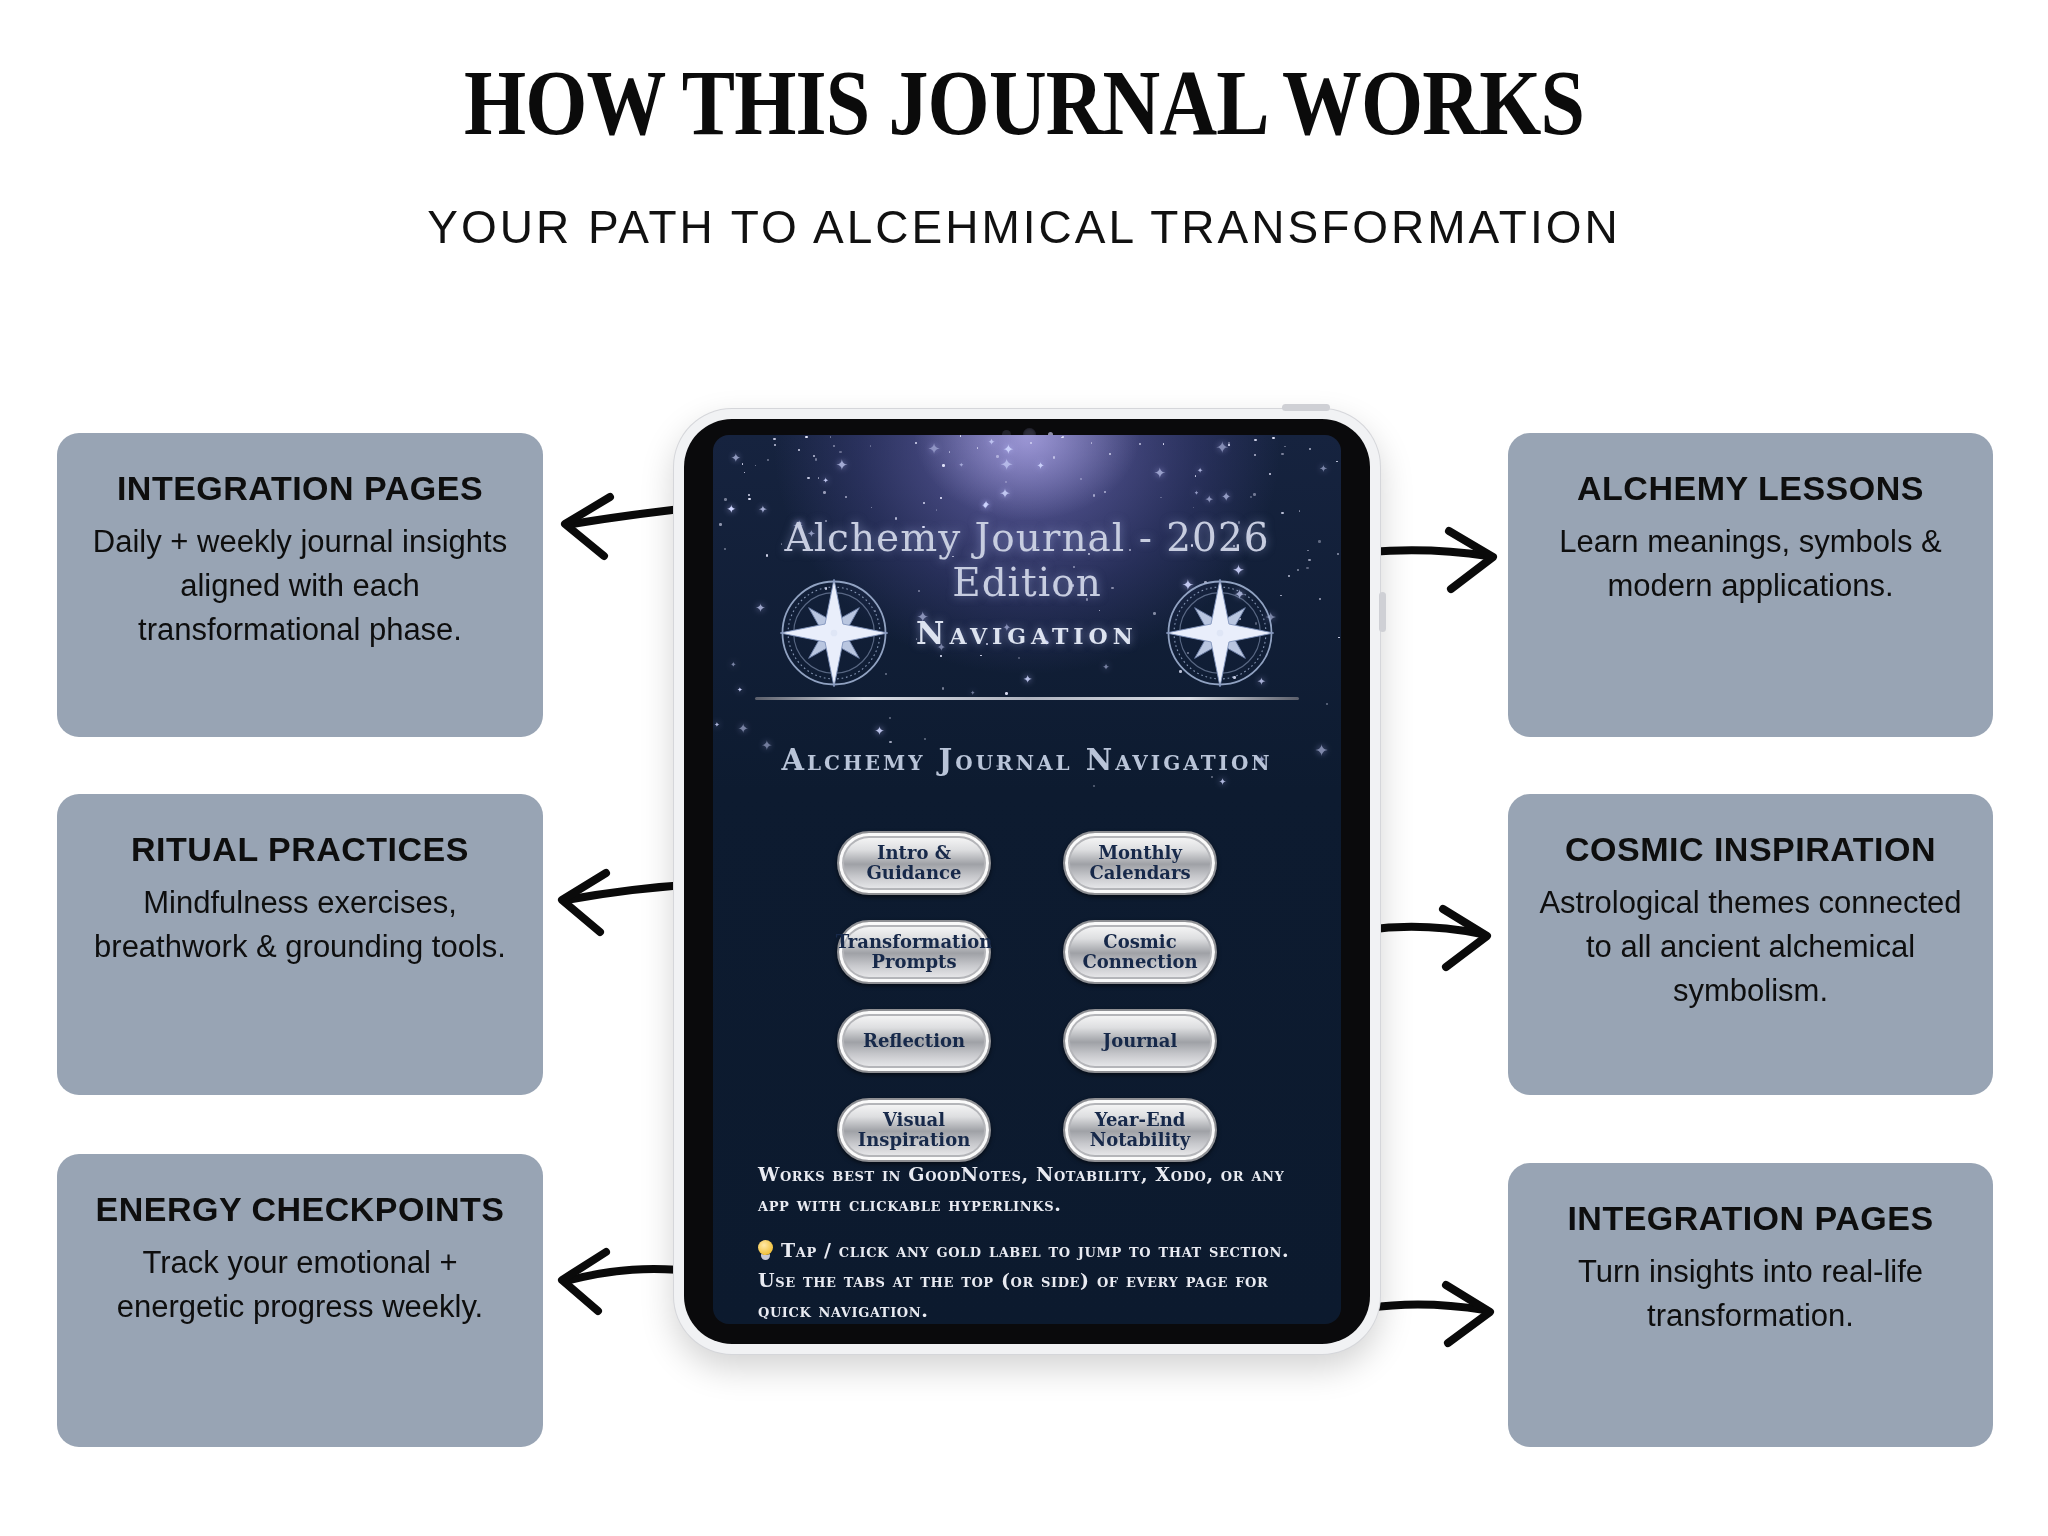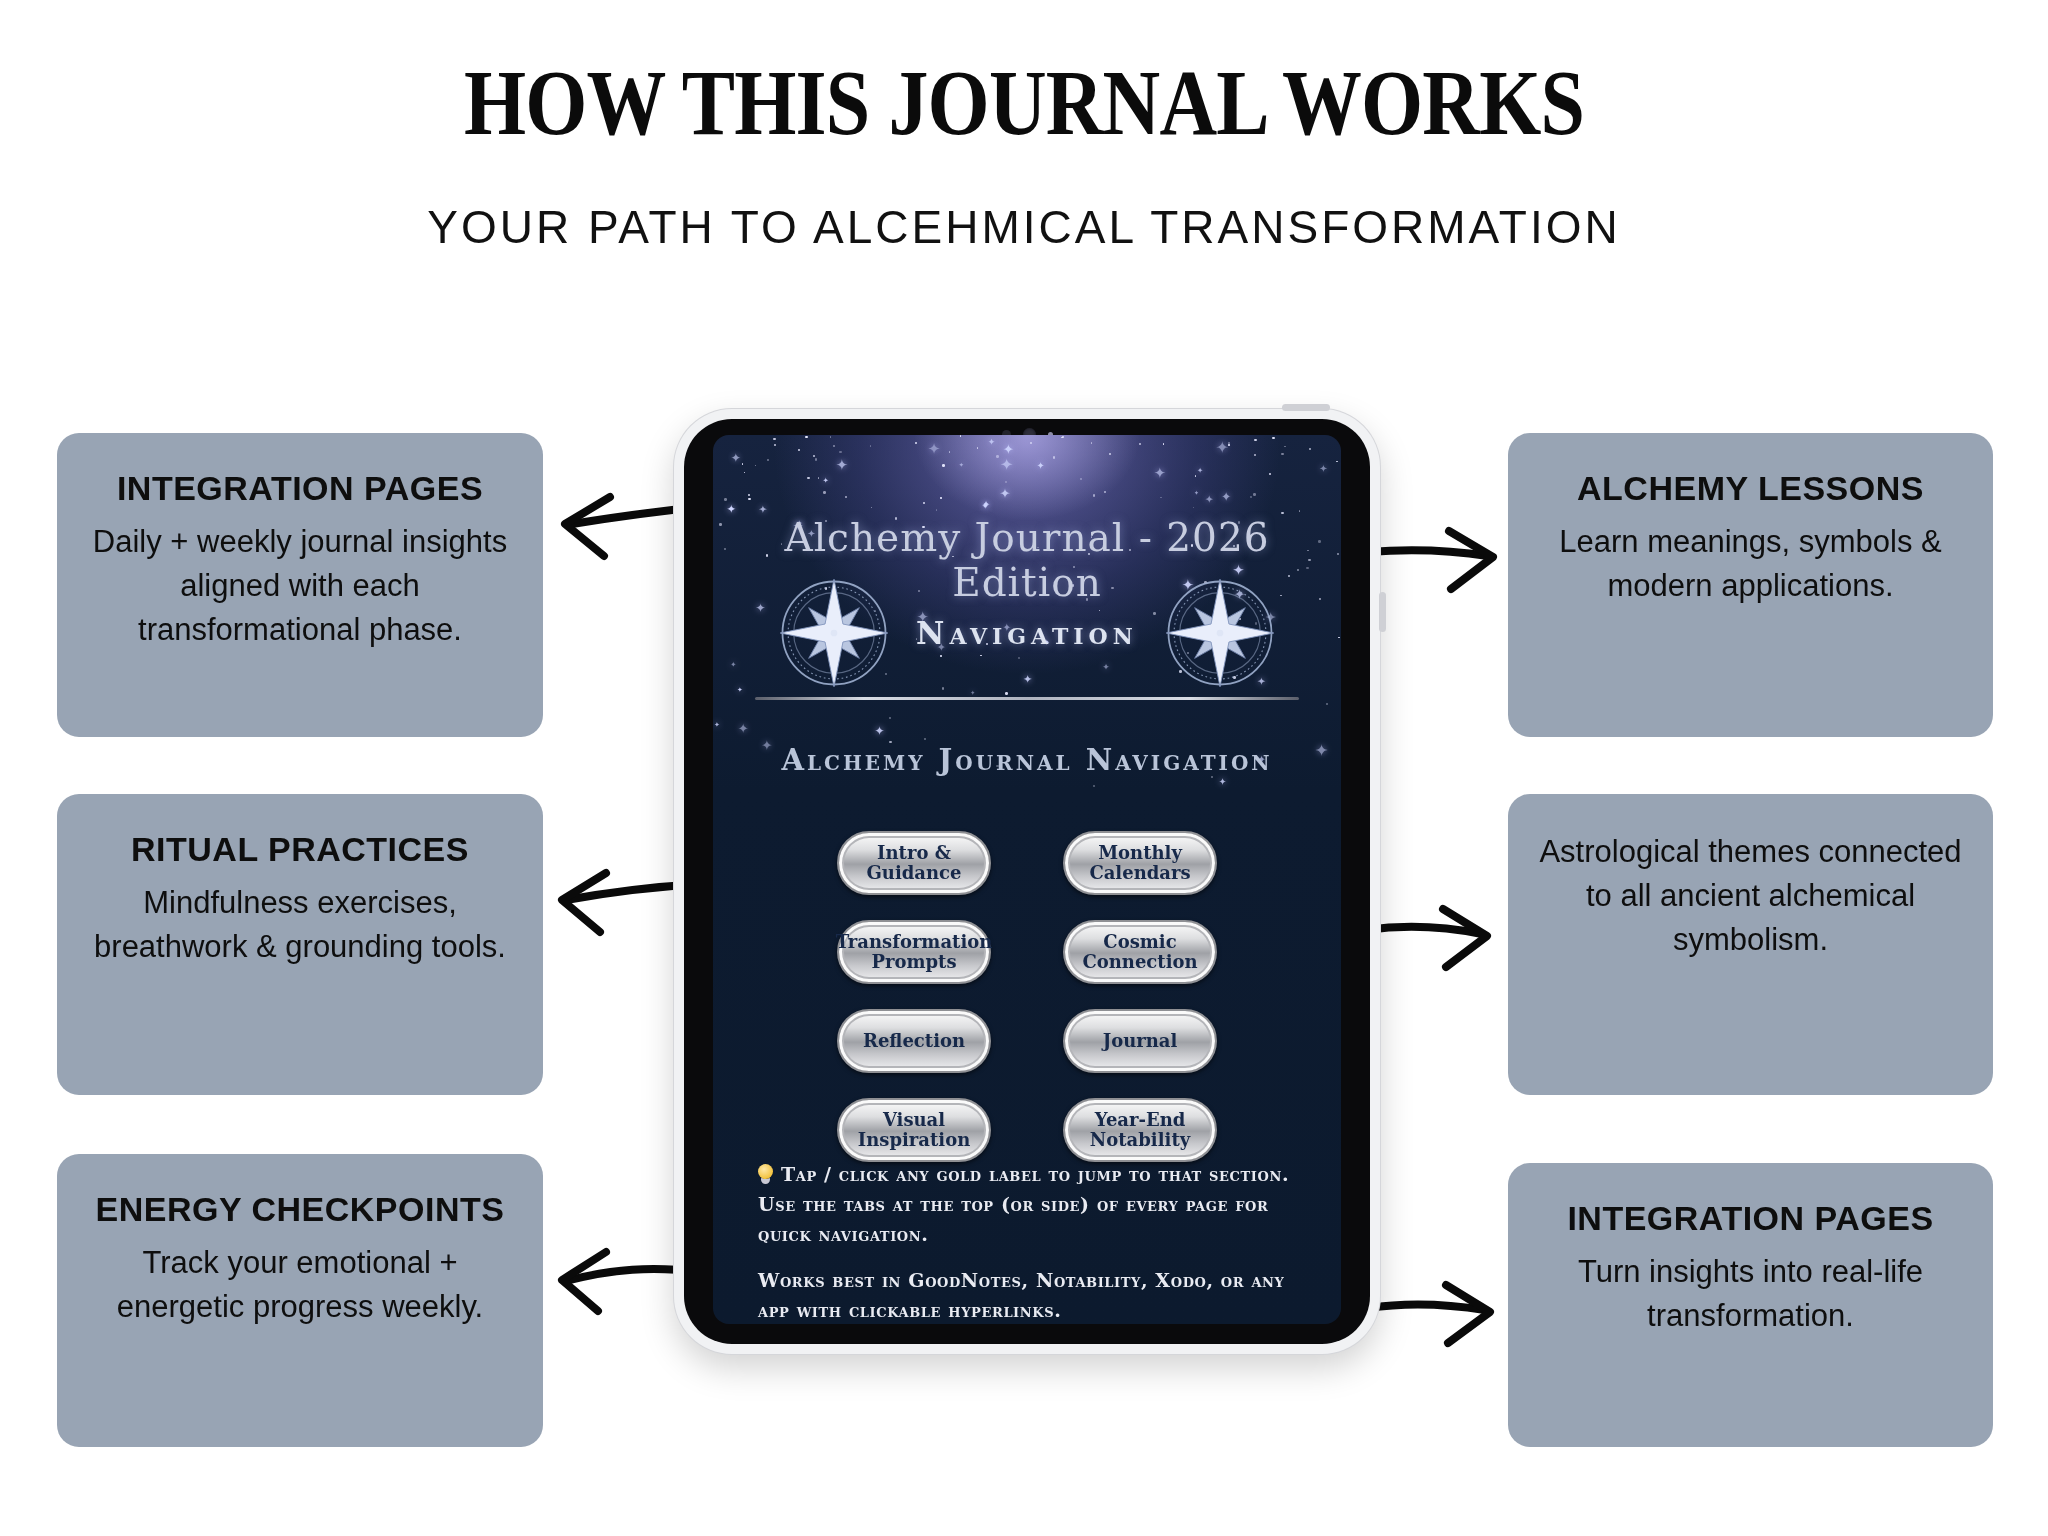--- a/index.html
+++ b/index.html
@@ -126,20 +126,21 @@
 </div>
 <div class="callout c2">
   <h2>ENERGY CHECKPOINTS</h2>
   <p>Track your emotional + energetic progress weekly.</p>
 </div>
 <div class="callout c3">
   <h2>ALCHEMY LESSONS</h2>
   <p>Learn meanings, symbols &amp; modern applications.</p>
 </div>
 <div class="callout c4">
+  <h2>COSMIC INSPIRATION</h2>
   <p>Astrological themes connected to all ancient alchemical symbolism.</p>
 </div>
 <div class="callout c5">
   <h2>INTEGRATION PAGES</h2>
   <p>Turn insights into real-life transformation.</p>
 </div>
 
 <svg class="arrows" width="2048" height="1536" viewBox="0 0 2048 1536">
   <path d="M 700,507 Q 640,513 572,524"></path>
   <path d="M 610,497 L 565,524 L 604,556"></path>
@@ -364,17 +365,17 @@
       <div class="nav-btn">Intro &amp; Guidance</div>
       <div class="nav-btn">Monthly Calendars</div>
       <div class="nav-btn">Transformation Prompts</div>
       <div class="nav-btn">Cosmic Connection</div>
       <div class="nav-btn">Reflection</div>
       <div class="nav-btn">Journal</div>
       <div class="nav-btn">Visual Inspiration</div>
       <div class="nav-btn">Year-End Notability</div>
     </div>
     <div class="tip-block">
+      <p>Works best in GoodNotes, Notability, Xodo, or any app with clickable hyperlinks.</p>
       <p><span class="bulb"></span><span>Tap / click any gold label to jump to that section. Use the tabs at the top (or side) of every page for quick navigation.</span></p>
-      <p>Works best in GoodNotes, Notability, Xodo, or any app with clickable hyperlinks.</p>
     </div>
   </div>
 </div>
 
 </body></html>

